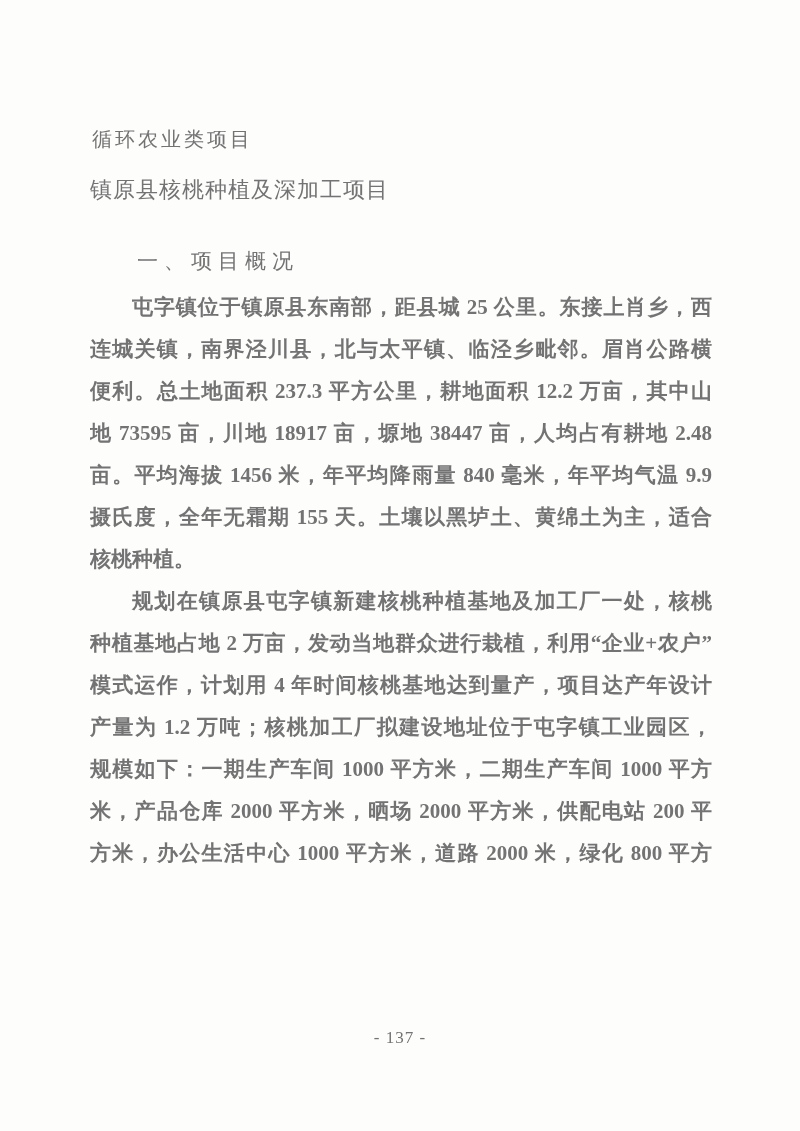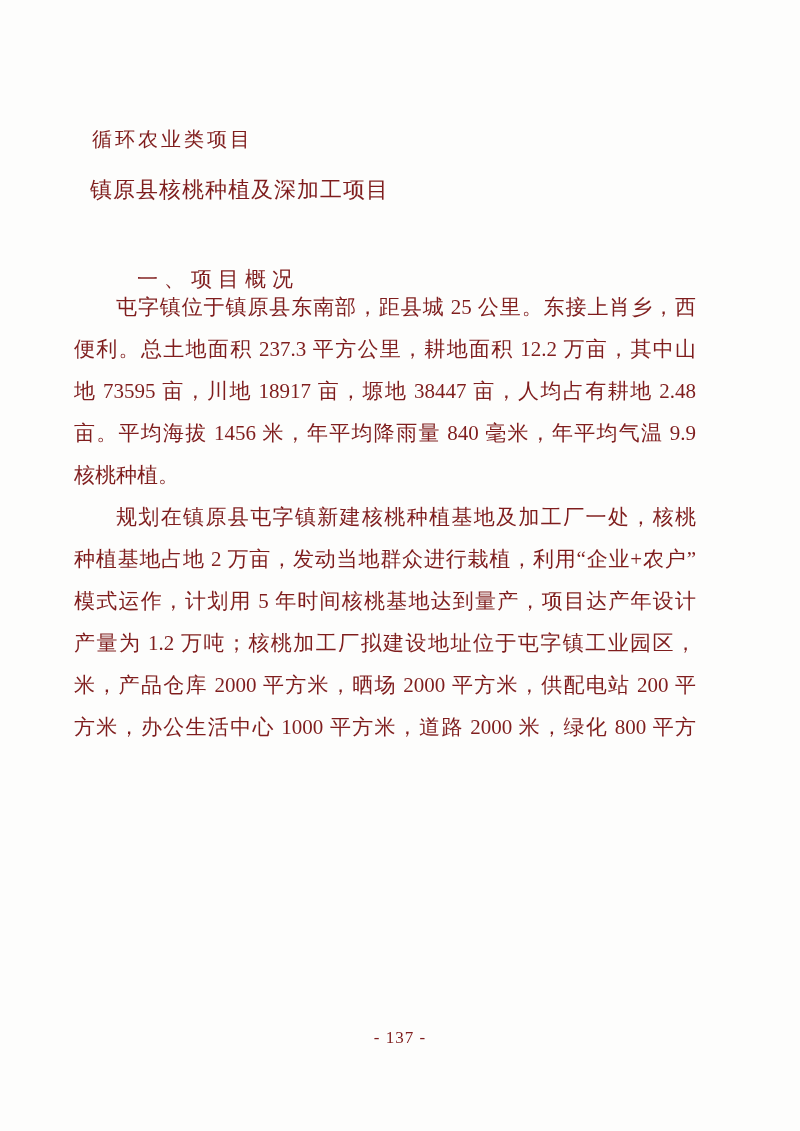--- a/index.html
+++ b/index.html
@@ -6,21 +6,21 @@
     margin: 0;
     padding: 0;
     background: #e8e8e8;
   }
   .page {
     position: relative;
     width: 800px;
     height: 1131px;
     margin: 0 auto;
     background: #fdfdfc;
-    color: #7f1d1d;
+    color: #737373;
     font-family: "Liberation Serif", "DejaVu Serif", serif;
     overflow: hidden;
   }
   .category-heading {
     position: absolute;
     top: 126px;
     left: 92px;
     font-size: 20px;
     letter-spacing: 3px;
     white-space: nowrap;
@@ -30,32 +30,33 @@
     top: 175px;
     left: 90px;
     width: 622px;
     text-align: left;
     font-size: 22px;
     letter-spacing: 1px;
     white-space: nowrap;
   }
   .section-heading {
     position: absolute;
-    top: 265px;
+    top: 247px;
     left: 137px;
     font-size: 21px;
     letter-spacing: 6px;
     white-space: nowrap;
   }
   .body-text {
     position: absolute;
     top: 286px;
-    left: 74px;
+    left: 90px;
     width: 622px;
     font-size: 21px;
+    font-weight: bold;
   }
   .body-line {
     height: 42px;
     line-height: 42px;
     text-align: justify;
     text-align-last: justify;
     text-justify: inter-character;
     overflow: hidden;
   }
   .body-line.indent {
@@ -83,31 +84,34 @@
   <div class="category-heading">循环农业类项目</div>
 
   <div class="doc-title">镇原县核桃种植及深加工项目</div>
 
   <div class="section-heading">一、项目概况</div>
 
   <div class="body-text">
 
     <div>
       <div class="body-line indent">屯字镇位于镇原县东南部，距县城 25 公里。东接上肖乡，西</div>
+      <div class="body-line">连城关镇，南界泾川县，北与太平镇、临泾乡毗邻。眉肖公路横</div>
       <div class="body-line">便利。总土地面积 237.3 平方公里，耕地面积 12.2 万亩，其中山</div>
       <div class="body-line">地 73595 亩，川地 18917 亩，塬地 38447 亩，人均占有耕地 2.48</div>
       <div class="body-line">亩。平均海拔 1456 米，年平均降雨量 840 毫米，年平均气温 9.9</div>
+      <div class="body-line">摄氏度，全年无霜期 155 天。土壤以黑垆土、黄绵土为主，适合</div>
       <div class="body-line short">核桃种植。</div>
     </div>
 
     <div>
       <div class="body-line indent">规划在镇原县屯字镇新建核桃种植基地及加工厂一处，核桃</div>
       <div class="body-line">种植基地占地 2 万亩，发动当地群众进行栽植，利用“企业+农户”</div>
-      <div class="body-line">模式运作，计划用 5 年时间核桃基地达到量产，项目达产年设计</div>
+      <div class="body-line">模式运作，计划用 4 年时间核桃基地达到量产，项目达产年设计</div>
       <div class="body-line">产量为 1.2 万吨；核桃加工厂拟建设地址位于屯字镇工业园区，</div>
+      <div class="body-line">规模如下：一期生产车间 1000 平方米，二期生产车间 1000 平方</div>
       <div class="body-line">米，产品仓库 2000 平方米，晒场 2000 平方米，供配电站 200 平</div>
       <div class="body-line">方米，办公生活中心 1000 平方米，道路 2000 米，绿化 800 平方</div>
     </div>
 
   </div>
 
   <div class="page-footer">- 137 -</div>
 
 </div>
 

